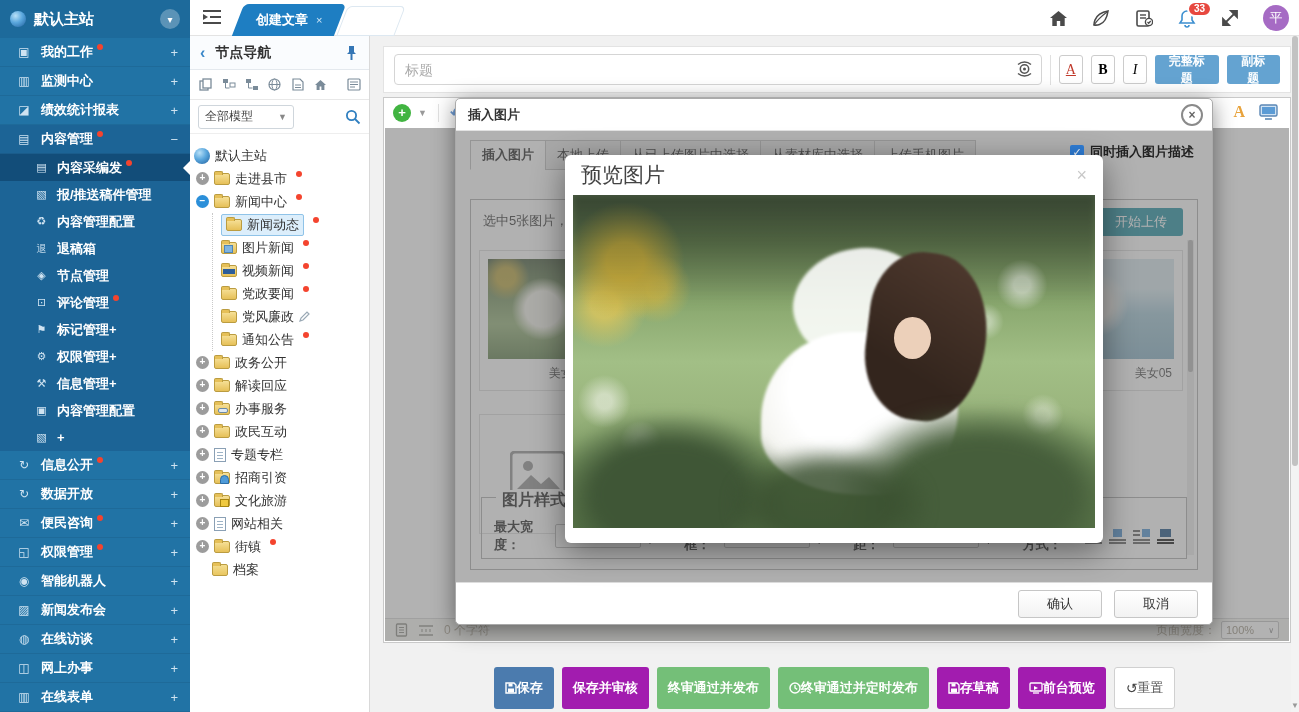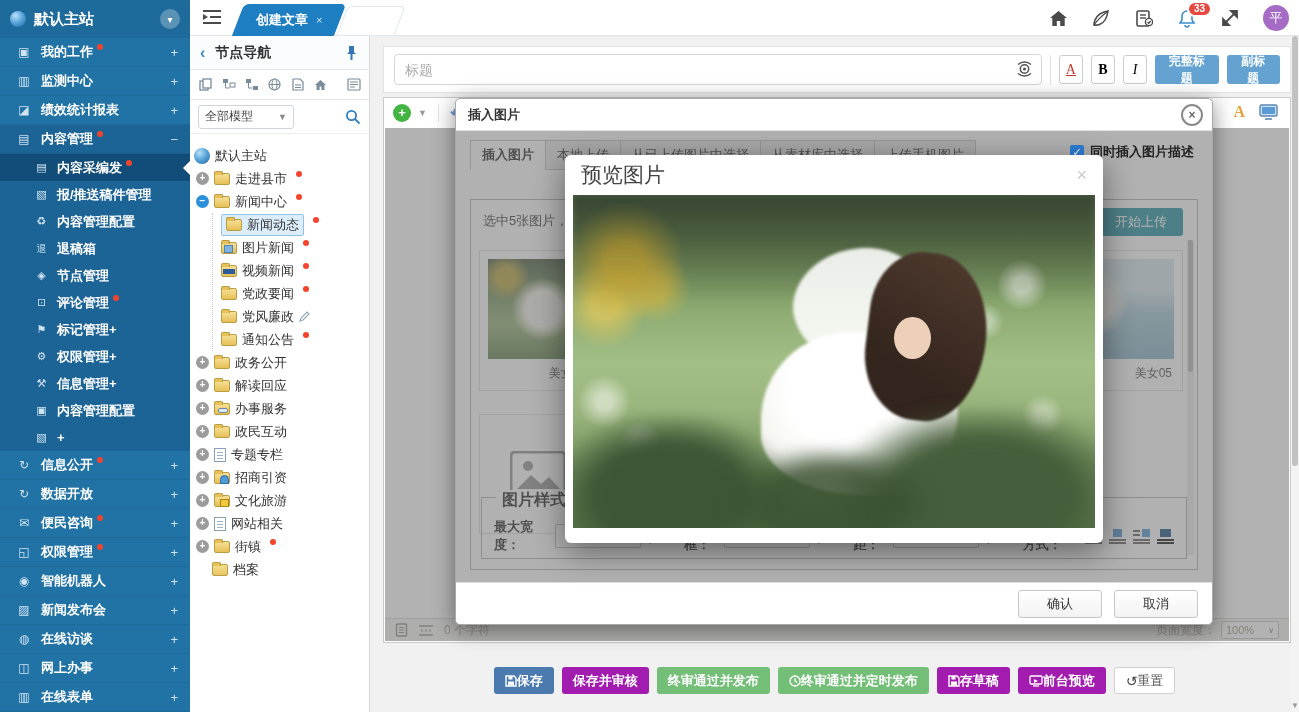--- a/index.html
+++ b/index.html
@@ -90,21 +90,21 @@
 .undo{color:#6f9bd2;font-size:17px;font-weight:bold;cursor:pointer;}
 .ed-right{position:absolute;right:12px;top:5px;display:flex;gap:14px;align-items:center;}
 .orangeA{color:#e8a33d;font-size:16px;font-weight:bold;font-family:"Liberation Serif",serif;cursor:pointer;}
 .edoverlay{position:absolute;left:1px;right:1px;top:30px;bottom:1px;background:rgba(62,62,62,.40);}
 .statusbar{position:absolute;left:1px;right:1px;bottom:1px;height:23px;background:#f7f7f5;border-top:1px solid #ddd;display:flex;align-items:center;padding:0 10px;gap:10px;opacity:.85;}
 .statusbar .sic{color:#9a9a93;cursor:pointer;}
 .charcount{font-size:12px;color:#b5ae9e;}
 .pw{margin-left:auto;display:flex;align-items:center;gap:5px;font-size:12px;color:#b5ae9e;}
 .pwsel{width:58px;height:18px;border:1px solid #ccc;border-radius:2px;background:#fff;color:#a9a294;font-size:11px;display:flex;align-items:center;padding:0 4px;justify-content:space-between;cursor:pointer;}
 .actions{position:absolute;left:0;right:0;top:631px;display:flex;justify-content:center;gap:8px;}
-.abtn{height:27px;padding:0 11px;border:none;border-radius:3px;color:#fff;font-size:13px;font-weight:bold;display:flex;align-items:center;cursor:pointer;font-family:inherit;}
+.abtn{height:42px;padding:0 11px;border:none;border-radius:3px;color:#fff;font-size:13px;font-weight:bold;display:flex;align-items:center;cursor:pointer;font-family:inherit;}
 .abtn.save{background:#4b7bae;}
 .abtn.lblue{background:#a21caf;text-align:center;}
 .abtn.green{background:#74bf78;}
 .abtn.plain{background:#fff;border:1px solid #d0d0d0;color:#555;font-weight:normal;}
 .pagescroll{position:absolute;right:0;top:0;width:8px;height:676px;background:#f3f3f3;}
 .pagescroll .thumb{position:absolute;top:0;left:1px;width:6px;height:430px;background:#c2c2c2;border-radius:3px;}
 .pagescroll .dn{position:absolute;bottom:2px;left:0;width:8px;text-align:center;color:#999;font-size:8px;}
 
 
 .dialog{position:absolute;left:455px;top:98px;width:758px;height:527px;background:#fff;border:1px solid #aaa;border-radius:5px;box-shadow:0 4px 22px rgba(0,0,0,.45);z-index:20;}

